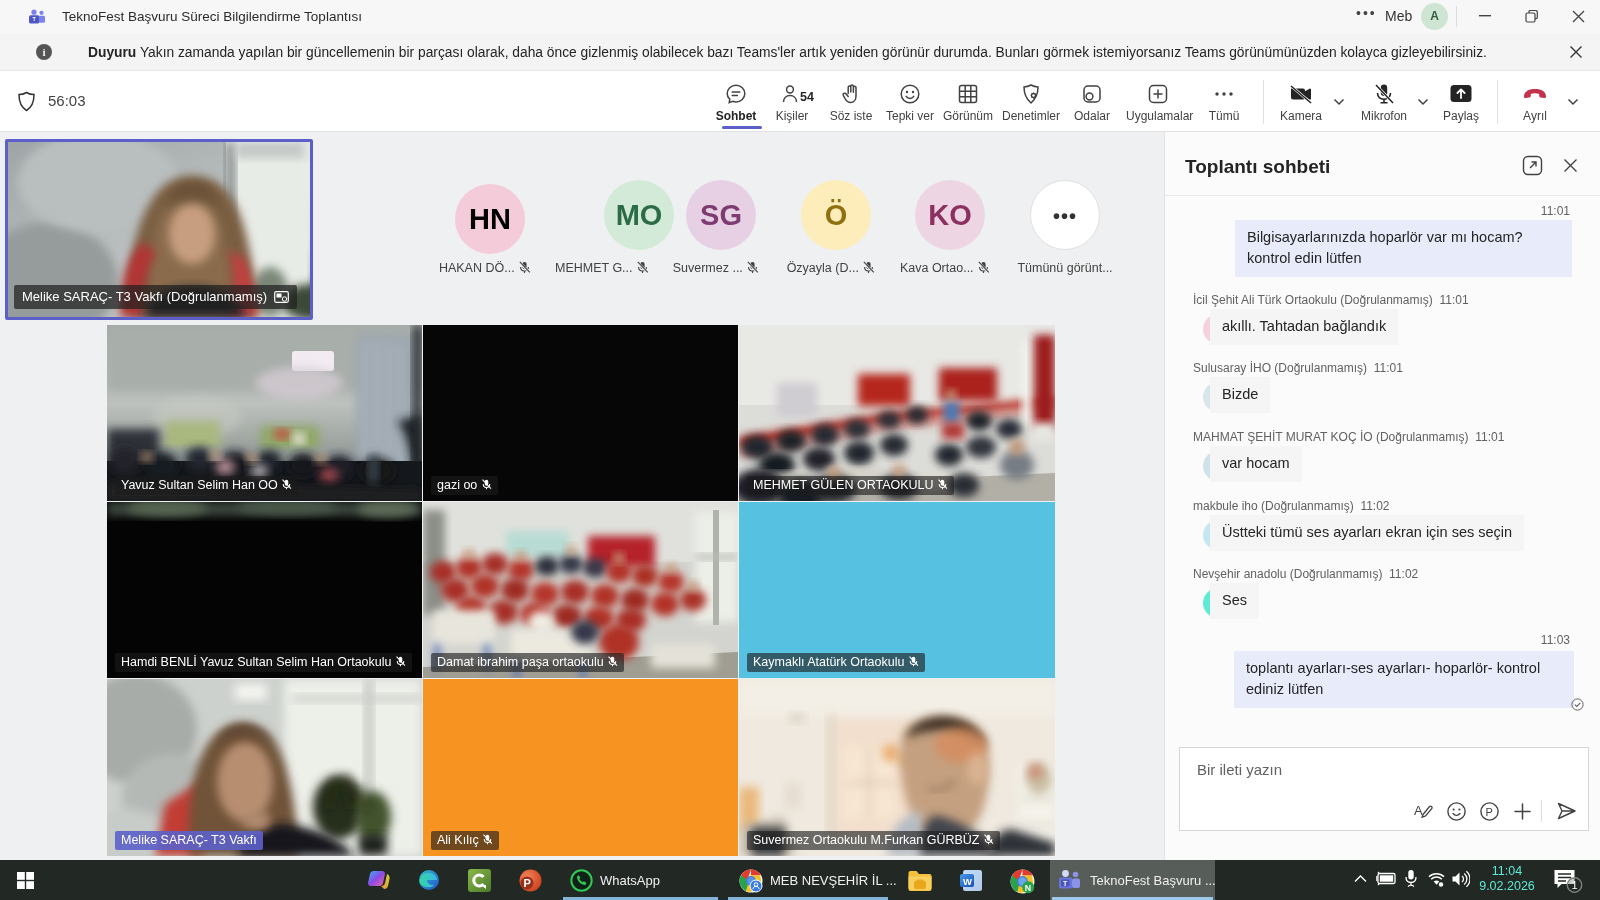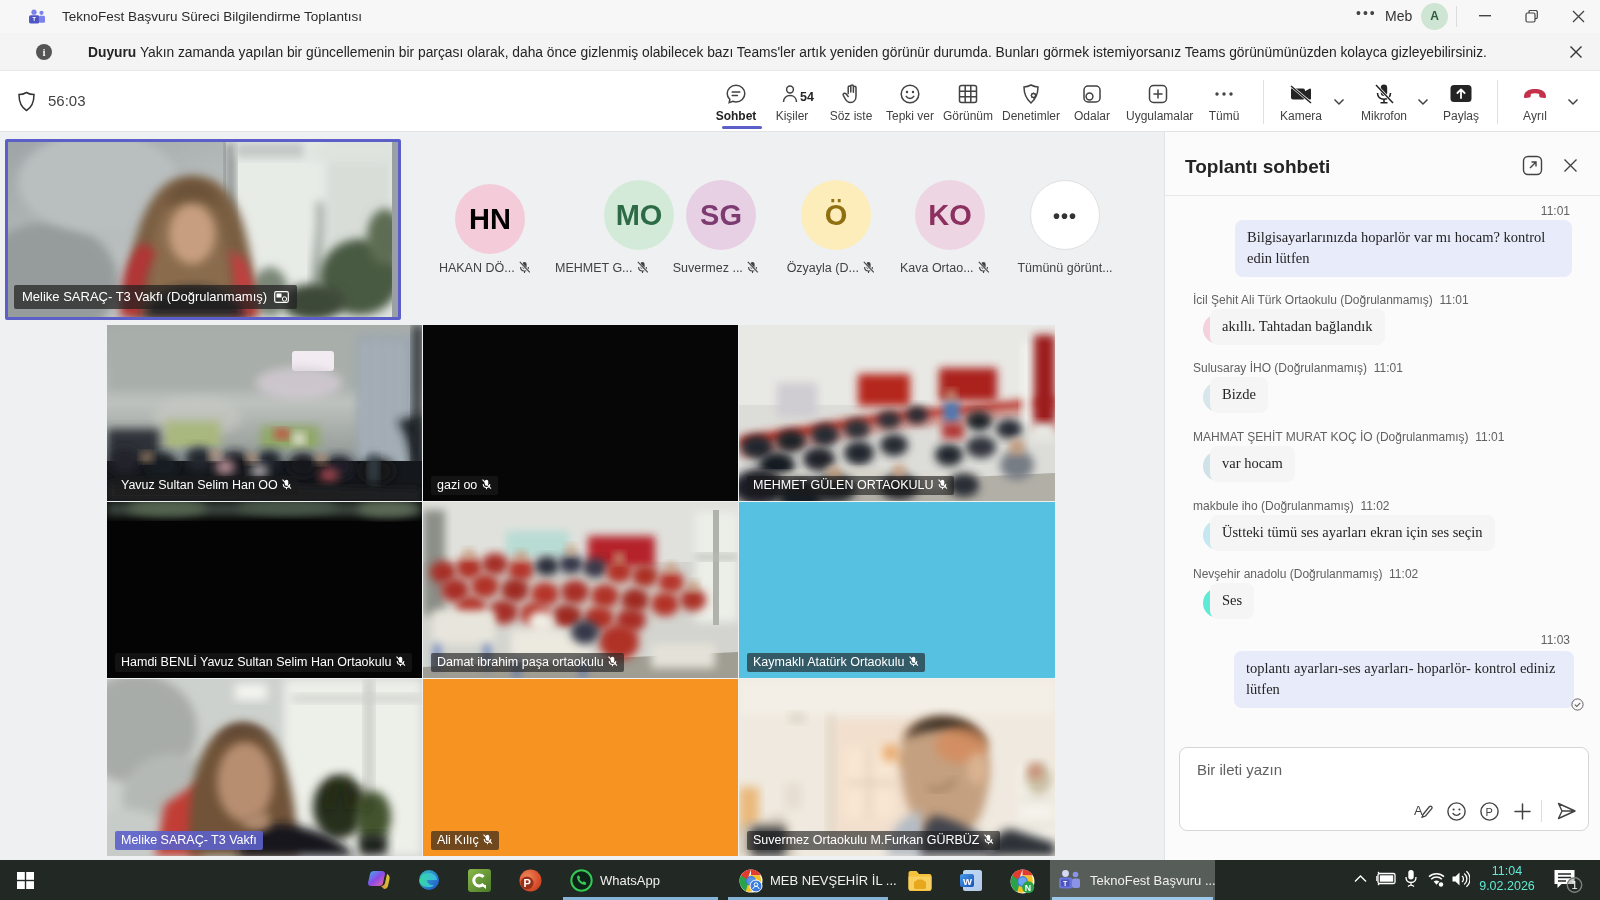--- a/index.html
+++ b/index.html
@@ -27,46 +27,46 @@
   .tbtn { position:absolute; top:11px; width:64px; text-align:center; color:#424242; }
   .tbtn svg { display:block; margin:0 auto; }
   .tbtn .lbl { font-size:12px; margin-top:3px; color:#424242; white-space:nowrap; }
   .underline { position:absolute; left:18px; top:44px; width:40px; height:3px; border-radius:2px; background:#5b5fc7; }
   .tsep { position:absolute; top:9px; width:1px; height:44px; background:#e0e0e0; }
 
   
   #stage { position:absolute; left:0; top:132px; width:1164px; height:728px; background:#eff0f1; }
 
   
-  #speaker { position:absolute; left:5px; top:7px; width:396px; height:181px; border:3px solid #5b5fc7; border-radius:2px; overflow:hidden; background:#9aa0a4; }
+  #speaker { position:absolute; left:5px; top:7px; width:308px; height:181px; border:3px solid #5b5fc7; border-radius:2px; overflow:hidden; background:#9aa0a4; }
   #speaker > svg { display:block; }
 
   .vlabel { position:absolute; background:rgba(32,32,32,0.72); color:#fff; font-size:12.5px; padding:3px 7px 4px 7px; border-radius:2px; white-space:nowrap; }
 
   
   .pcircle { position:absolute; width:70px; height:70px; border-radius:50%; text-align:center; line-height:70px; font-size:29px; font-weight:bold; }
   .plabel { position:absolute; width:120px; text-align:center; font-size:12.5px; color:#424242; white-space:nowrap; }
 
   
   .tile { position:absolute; overflow:hidden; background:#000; }
   .tile > svg { display:block; }
   .tlabel { position:absolute; left:8px; bottom:6px; background:rgba(28,28,28,0.62); color:#fff; font-size:12.5px; padding:2px 6px 3px 6px; border-radius:2px; white-space:nowrap; }
 
   
   #chat { position:absolute; left:1164px; top:132px; width:436px; height:728px; background:#fbfbfb; border-left:1px solid #e3e3e3; }
   #chat .hdr { position:absolute; left:20px; top:24px; font-size:19px; font-weight:bold; color:#242424; }
   #chat .hline { position:absolute; left:0; top:63px; width:436px; height:1px; background:#e8e8e8; }
   .cts { position:absolute; font-size:12px; color:#616161; }
   .cname { position:absolute; font-size:12px; color:#616161; white-space:nowrap; }
   .cavatar { position:absolute; width:30px; height:30px; border-radius:50%; font-size:11px; font-weight:bold; text-align:center; line-height:30px;margin-left:25px; }
-  .bubble { position:absolute; font-size:14.5px; color:#242424; background:#f5f5f5; border-radius:8px; padding:7px 12px 8px 12px; line-height:21px;font-family:Liberation Serif, serif; }
+  .bubble { position:absolute; font-size:14.5px; color:#242424; background:#f5f5f5; border-radius:0; padding:7px 12px 8px 12px; line-height:21px; }
   .bubble.own { background:#e8ebfa; }
 
   
-  #inputbox { position:absolute; left:14px; top:615px; width:410px; height:84px; background:#fff; border:1px solid #d6d6d6; border-radius:8px; }
+  #inputbox { position:absolute; left:14px; top:615px; width:410px; height:84px; background:#fff; border:1px solid #d6d6d6; border-radius:0; }
   #inputbox .ph { position:absolute; left:17px; top:13px; font-size:15px; color:#616161; }
 
   
   #taskbar { position:absolute; left:0; top:860px; width:1600px; height:40px; background:#222824; }
   #search { position:absolute; left:51px; top:1px; width:299px; height:38px; background:#f2f2f2; border:1px solid #6a6a6a; }
   #search .ara { position:absolute; left:41px; top:10px; font-size:15px; color:#3a3a3a; }
   .tkicon { position:absolute; top:8px; }
   .tklabel { position:absolute; top:13px; color:#f0f0f0; font-size:13px; white-space:nowrap; }
   .tkunderline { position:absolute; top:37px; height:3px; background:#85b4d9; }
   .tray { position:absolute; color:#5eead4; }

